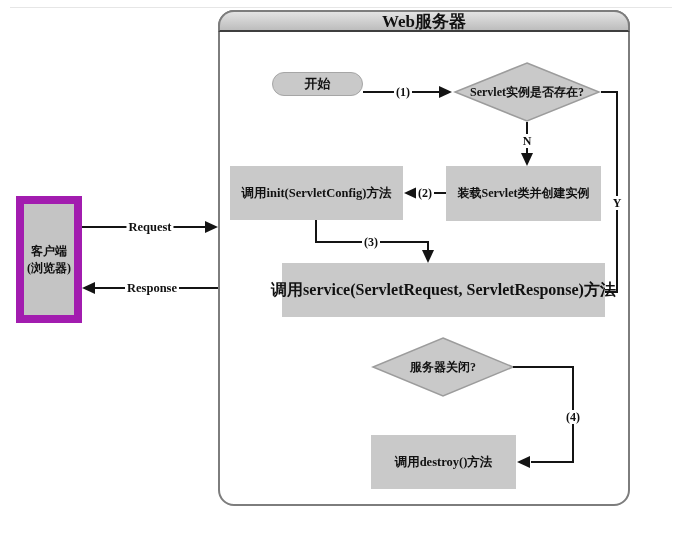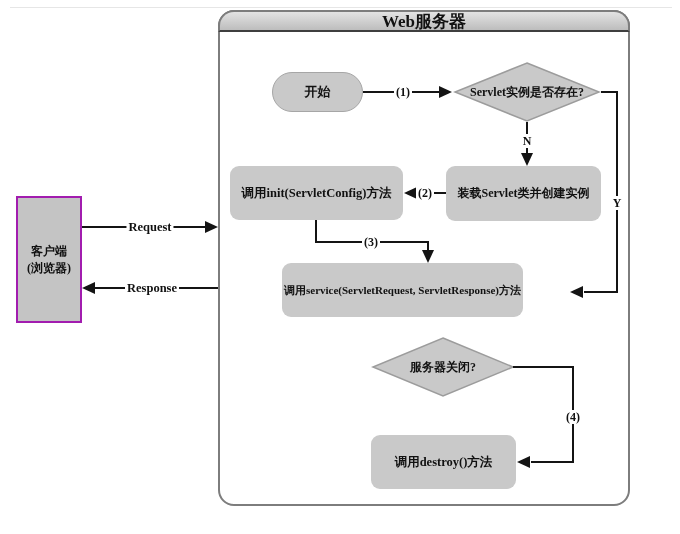--- a/index.html
+++ b/index.html
@@ -21,21 +21,21 @@
   
   .lbl {
     position:absolute; transform:translate(-50%,-50%);
     background:#ffffff; padding:0 2px; font-weight:bold; font-size:12px;
     white-space:nowrap; line-height:14px;
   }
   
   .node {
     position:absolute; box-sizing:border-box; background:#c9c9c9;
     display:flex; align-items:center; justify-content:center;
-    font-weight:bold; text-align:center; white-space:nowrap;border-radius:9px;
+    font-weight:bold; text-align:center; white-space:nowrap;
   }
   .stadium { border-radius:20px; border:1px solid #a6a6a6; font-size:13px; }
   .diamond-text {
     position:absolute; display:flex; 
     align-items:center; justify-content:center;
     font-weight:bold; font-size:12px; line-height:15px; text-align:center;
   }
   
   .frame {
     position:absolute; box-sizing:border-box; background:#ffffff;
@@ -45,21 +45,21 @@
     position:absolute; box-sizing:border-box;
     background:linear-gradient(#e3e3e3,#bdbdbd);
     border:2px solid #7d7d7d; border-bottom:2px solid #3f3f3f;
     border-radius:16px 16px 0 0;
     display:flex; align-items:center; justify-content:center;
     font-weight:bold; font-size:17px;
   }
   
   .client {
     position:absolute; box-sizing:border-box; background:#c4c4c4;
-    border:2px solid #a21caf;
+    border:8px solid #a21caf;
     display:flex; flex-direction:column; align-items:center; justify-content:center;
     font-weight:bold; font-size:12px; line-height:17px; text-align:center;
   }
   .watermark {
     position:absolute; font-family:"Liberation Sans","DejaVu Sans",sans-serif;
     font-size:15px; color:#d6d6d6; letter-spacing:0.4px; white-space:nowrap;
   }
 </style>
 </head>
 <body>
@@ -79,21 +79,21 @@
   </div>
 
   <div class="hline" style="left:82px; top:226px; width:124px;"></div>
   <div class="ah ah-r" style="left:205px; top:221px;"></div>
   <div class="lbl" style="left:150px; top:227px; font-size:12.5px;">Request</div>
 
   <div class="hline" style="left:95px; top:287px; width:123px;"></div>
   <div class="ah ah-l" style="left:82px; top:282px;"></div>
   <div class="lbl" style="left:152px; top:288px; font-size:12.5px;">Response</div>
 
-  <div class="node stadium" style="left:272px; top:72px; width:91px; height:40px;">开始</div>
+  <div class="node stadium" style="left:272px; top:72px; width:91px; height:24px;">开始</div>
 
   <div class="hline" style="left:363px; top:91px; width:77px;"></div>
   <div class="ah ah-r" style="left:439px; top:86px;"></div>
   <div class="lbl" style="left:403px; top:92px;">(1)</div>
 
   <svg class="abs" style="left:453px; top:62px;" width="148" height="60">
     <polygon points="74,1 146,30 74,59 2,30" fill="#c9c9c9" stroke="#9c9c9c" stroke-width="1.5"></polygon>
   </svg>
   <div class="diamond-text" style="left:453px; top:62px; width:148px; height:60px;">
     <div>Servlet实例</div>
@@ -117,21 +117,21 @@
   <div class="vline" style="left:427px; top:241px; height:11px;"></div>
   <div class="ah ah-d" style="left:422px; top:250px;"></div>
   <div class="lbl" style="left:371px; top:242px;">(3)</div>
 
   <div class="hline" style="left:601px; top:91px; width:17px;"></div>
   <div class="vline" style="left:616px; top:91px; height:202px;"></div>
   <div class="hline" style="left:584px; top:291px; width:34px;"></div>
   <div class="ah ah-l" style="left:570px; top:286px;"></div>
   <div class="lbl" style="left:617px; top:203px;">Y</div>
 
-  <div class="node" style="left:282px; top:263px; width:241px; height:54px; font-size:11px;">调用service(ServletRequest, ServletResponse)方法</div>
+  <div class="node" style="left:282px; top:263px; width:323px; height:54px; font-size:16px;">调用service(ServletRequest, ServletResponse)方法</div>
 
   <svg class="abs" style="left:371px; top:337px;" width="144" height="60">
     <polygon points="72,1 142,30 72,59 2,30" fill="#c9c9c9" stroke="#9c9c9c" stroke-width="1.5"></polygon>
   </svg>
   <div class="diamond-text" style="left:371px; top:337px; width:144px; height:60px;">服务器关闭?</div>
 
   <div class="hline" style="left:513px; top:366px; width:61px;"></div>
   <div class="vline" style="left:572px; top:366px; height:97px;"></div>
   <div class="hline" style="left:531px; top:461px; width:43px;"></div>
   <div class="ah ah-l" style="left:517px; top:456px;"></div>

